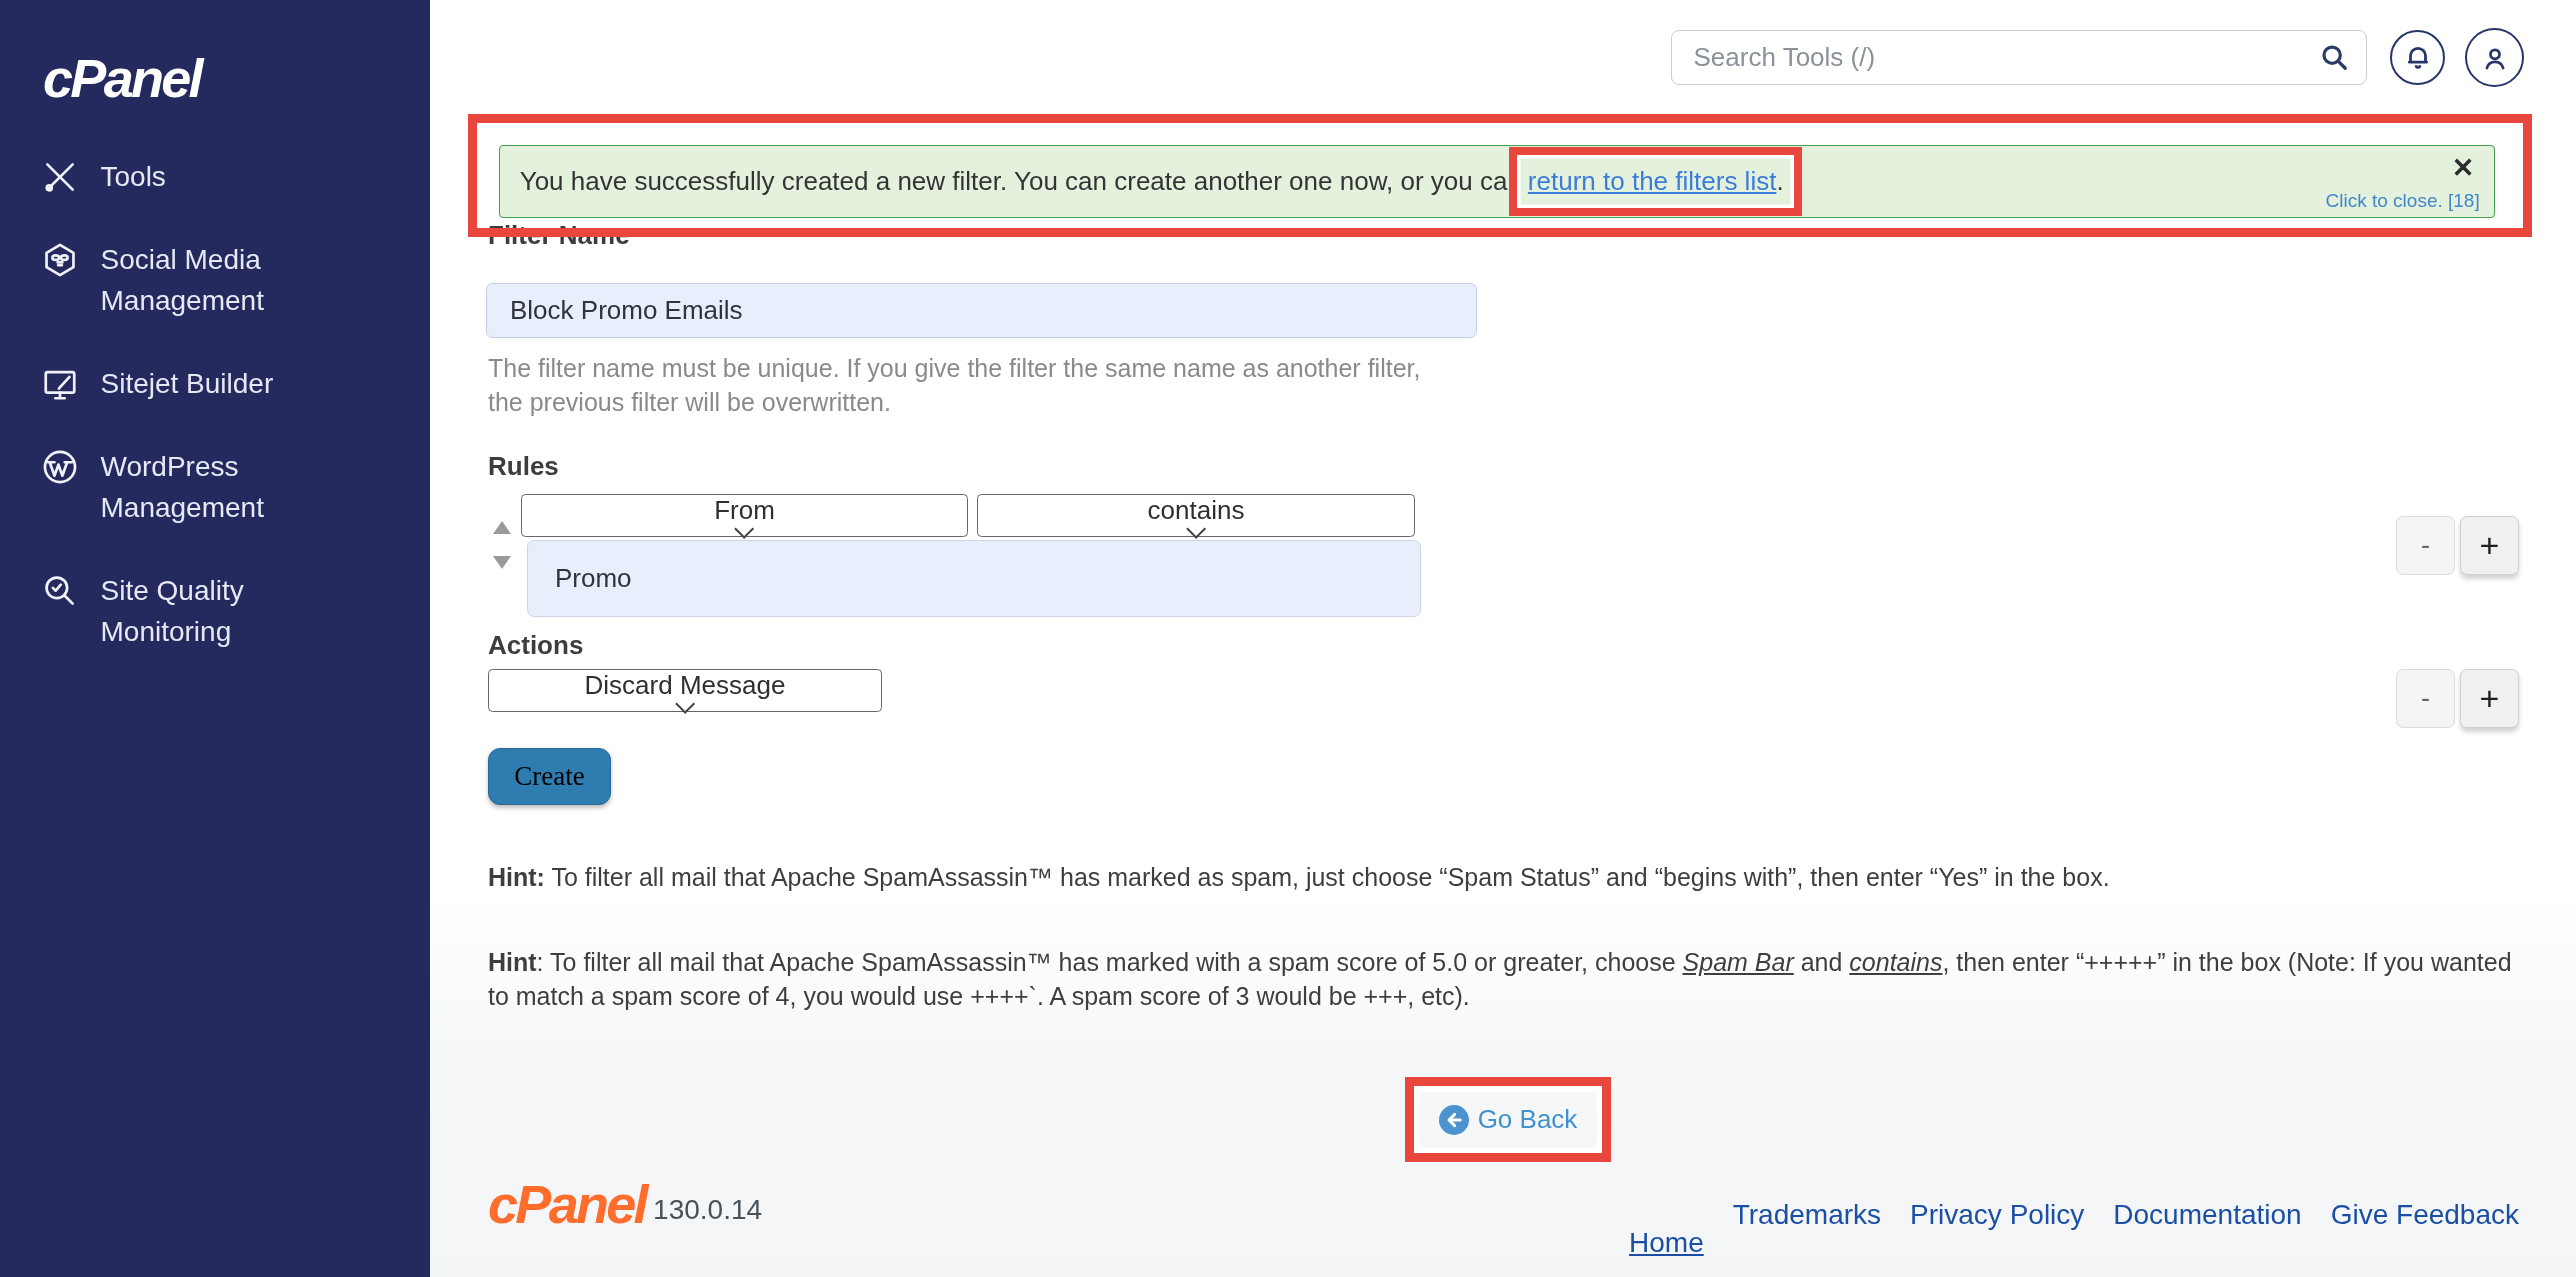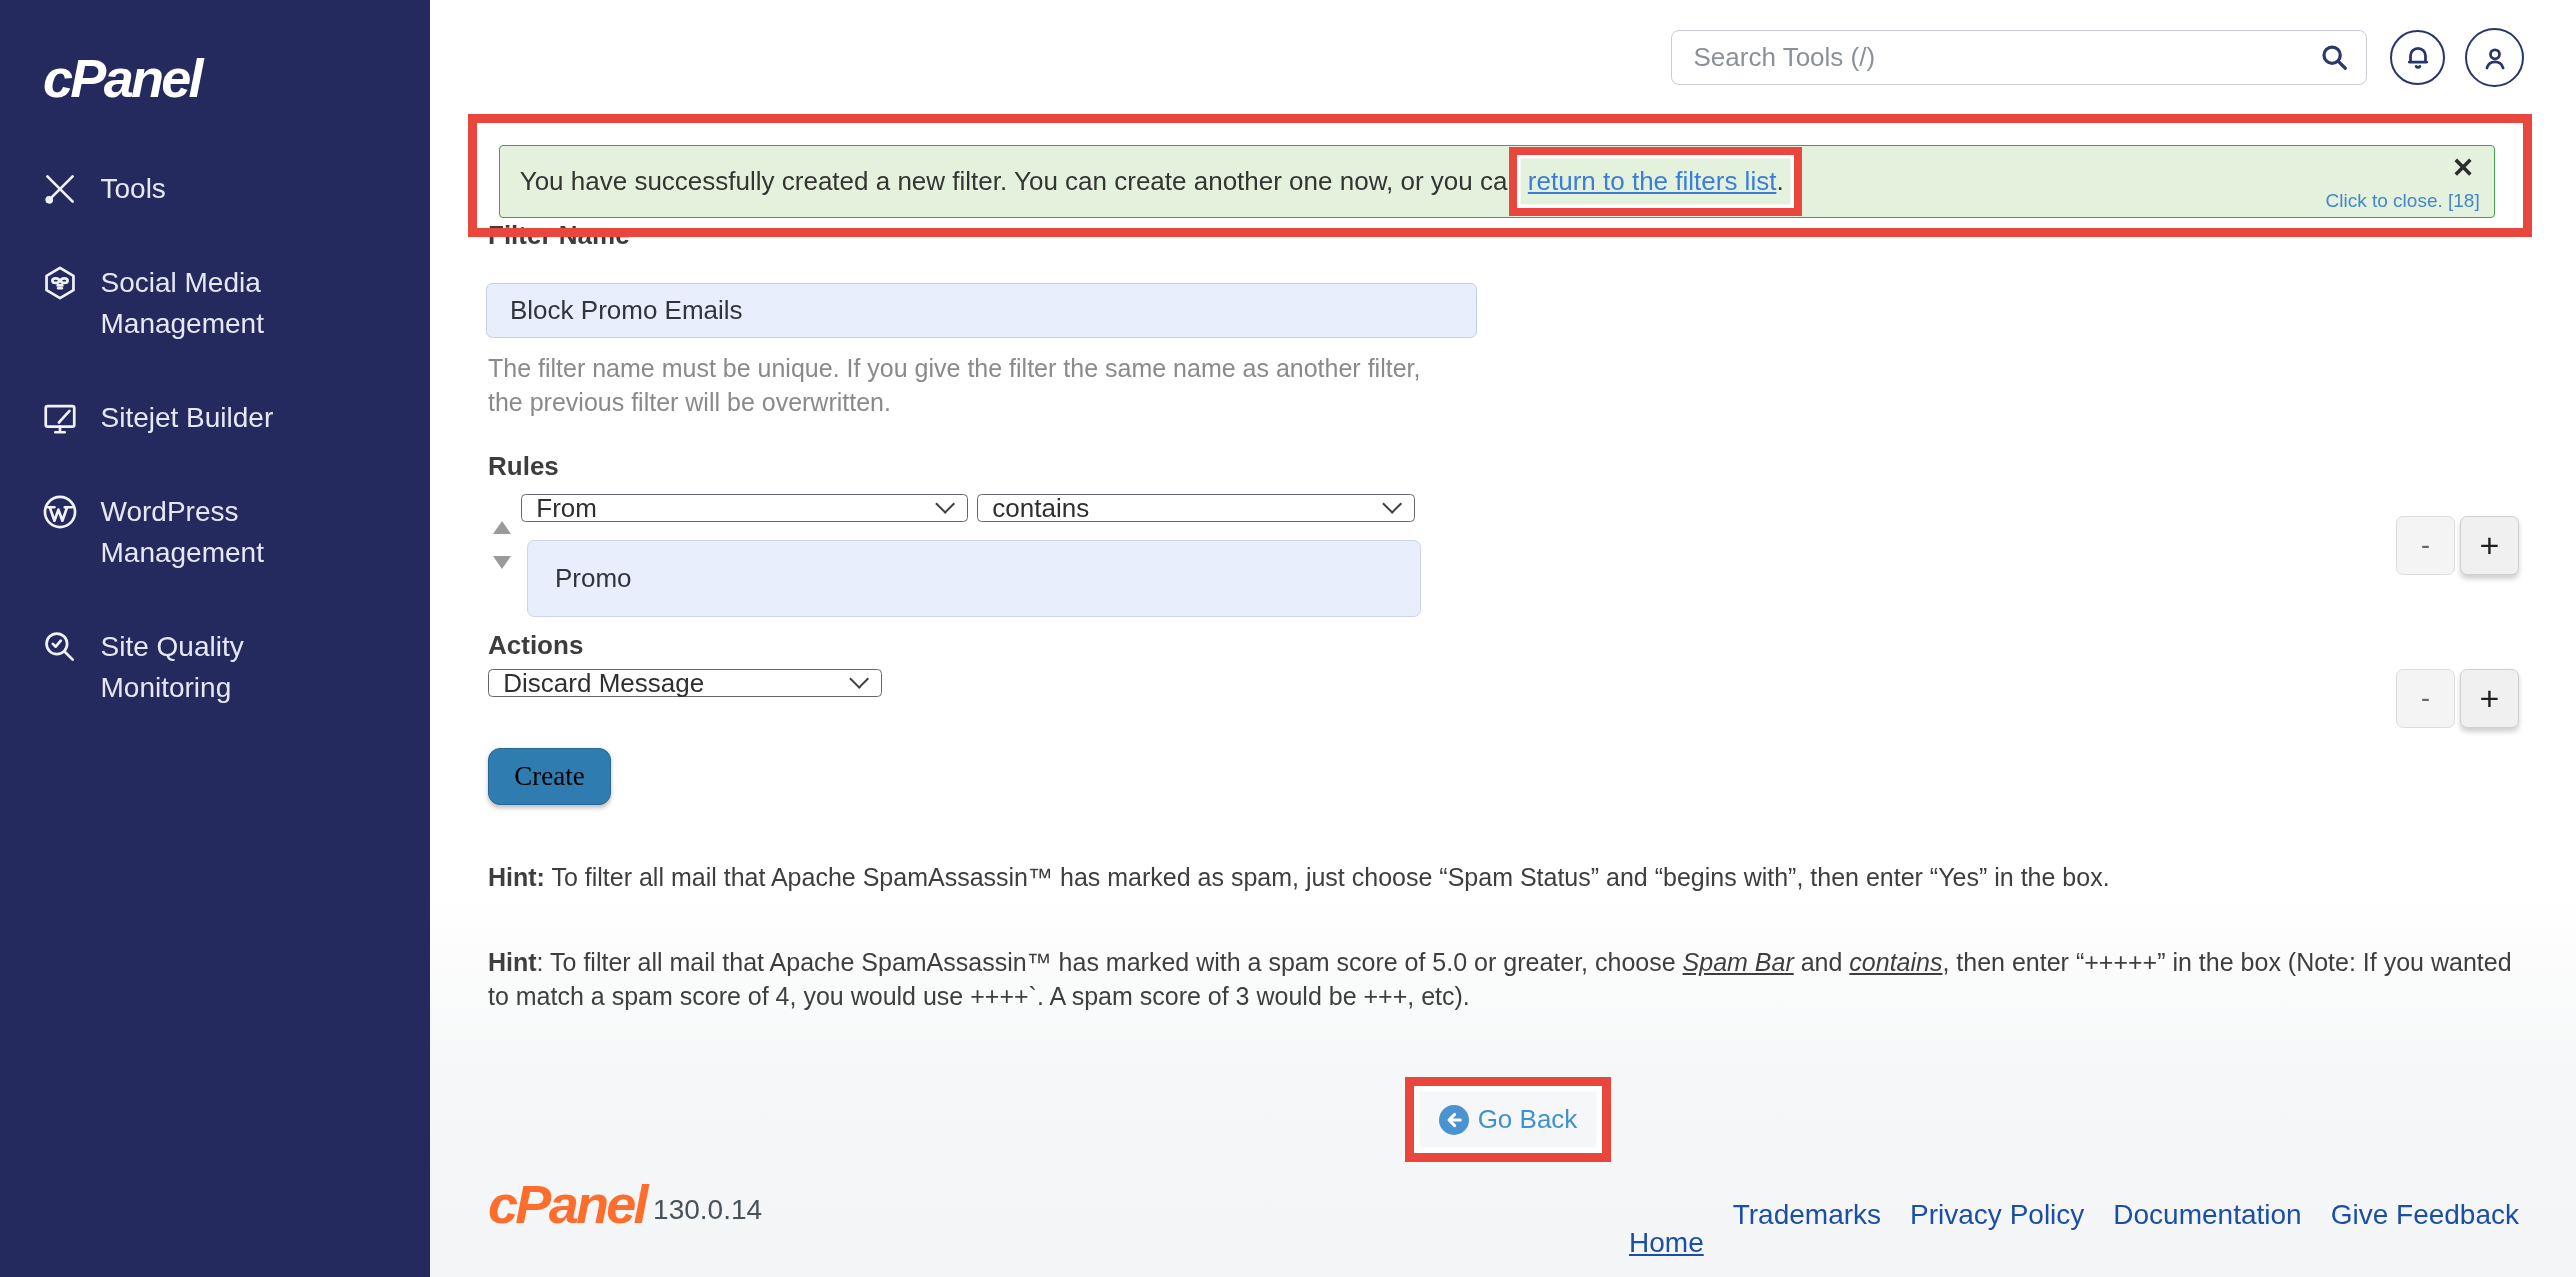--- a/index.html
+++ b/index.html
@@ -4,22 +4,22 @@
 <style>
   * { margin:0; padding:0; box-sizing:border-box; }
   html,body { width:2576px; height:1277px; overflow:hidden;
     font-family:"Liberation Sans", sans-serif; background:#fff; }
 
   
   .sidebar { position:absolute; left:0; top:0; width:430px; height:1277px;
     background:#252a5e; color:#e6e9f4; }
   .logo { position:absolute; left:43px; top:47px; font-size:54px; font-weight:800;
     font-style:italic; letter-spacing:-2.7px; color:#ffffff; }
-  .nav { position:absolute; left:41px; top:168px; width:358px;
-    display:flex; flex-direction:column; gap:53px; }
+  .nav { position:absolute; left:41px; top:156px; width:358px;
+    display:flex; flex-direction:column; gap:42px; }
   .nav-item { display:flex; align-items:flex-start; gap:21.5px; cursor:pointer; }
   .nav-item svg { width:38px; height:38px; flex:0 0 38px; stroke:#f0f2f8; fill:none;
     stroke-width:1.7; stroke-linecap:round; stroke-linejoin:round; margin-top:1.8px; }
   .nav-label { font-size:28px; line-height:41px; color:#e6e9f4; max-width:233px; }
 
   
   .content { position:absolute; left:430px; top:0; width:2146px; height:1277px;
     background:linear-gradient(180deg,#ffffff 0%,#ffffff 70%,#f6f7f8 84%,#f4f5f6 100%); }
 
   
@@ -68,22 +68,22 @@
     color:#30343b; padding:0 23px; outline:none; font-family:"Liberation Sans", sans-serif; }
   .help-text { position:absolute; left:58px; top:351px; width:939px; font-size:25px;
     line-height:34px; color:#8a8a8a; }
 
   .lbl-rules { left:58px; top:451px; }
   .sort-arrow { position:absolute; width:0; height:0; cursor:pointer;
     border-left:9.8px solid transparent; border-right:9.8px solid transparent; }
   .arrow-up { left:63px; top:521px; border-bottom:13.4px solid #9a9a9a; }
   .arrow-down { left:63px; top:556px; border-top:13.4px solid #9a9a9a; }
 
-  .fake-select { position:absolute; height:28px; background:#fff; border:1.8px solid #63686d;
-    border-radius:4.5px; display:flex; align-items:center; padding:0 14.3px; cursor:pointer; }
+  .fake-select { position:absolute; height:43px; background:#fff; border:1.8px solid #63686d;
+    border-radius:4.5px; display:flex; align-items:center; padding:0 14.3px; cursor:pointer;flex-direction:column; }
   .fake-select .sel-text { font-size:26px; color:#2f2f2f; flex:1; }
   .chev { width:14.3px; height:14.3px; border-right:2.7px solid #3f3f3f;
     border-bottom:2.7px solid #3f3f3f; transform:rotate(45deg); margin-top:-7.2px; }
   .sel-rule-field { left:91px; top:494px; width:447px; }
   .sel-rule-op { left:547px; top:494px; width:438px; }
   .sel-action { left:58px; top:669px; width:394px; }
 
   .rule-text { position:absolute; left:97px; top:540px; width:894px; height:77px;
     background:#e9eefc; border:1.8px solid #ccd4e8; border-radius:7.2px; font-size:26px;
     color:#30343b; display:flex; align-items:center; padding:0 27px; cursor:text; }

